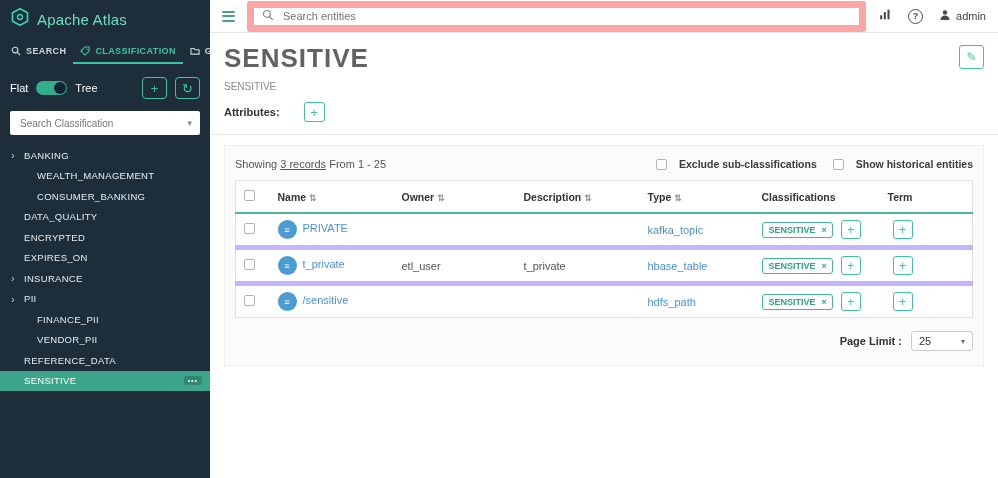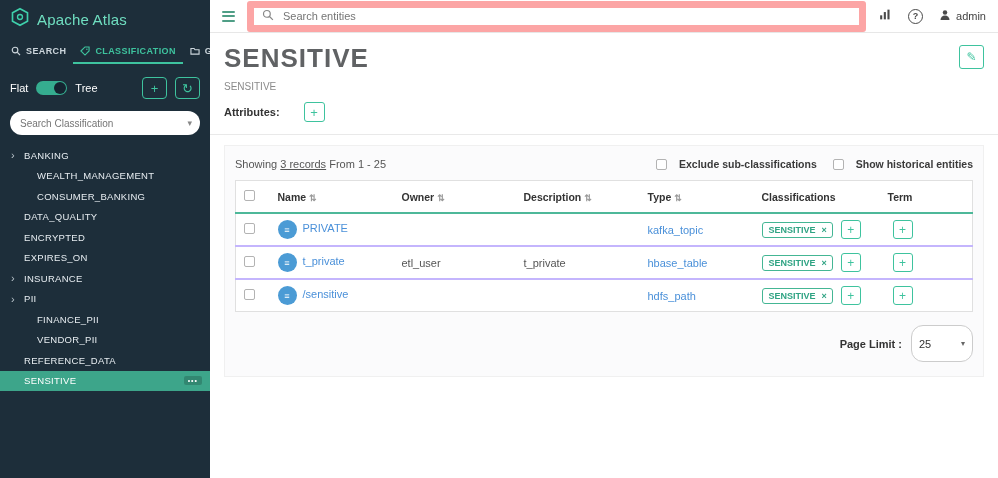--- a/index.html
+++ b/index.html
@@ -34,21 +34,21 @@
   .toggle { width:31px; height:14px; border-radius:8px; background:#35ad8f; position:relative; cursor:pointer; }
   .toggle-knob { position:absolute; right:1px; top:1px; width:12px; height:12px; border-radius:50%; background:#152430; }
   .side-btn {
     width:25px; height:22px; border:1px solid #3ec39e; border-radius:4px;
     color:#3ec39e; background:transparent; display:flex; align-items:center; justify-content:center;
     font-size:13px; line-height:1; cursor:pointer; padding:0;
   }
   .side-btn.first { margin-left:auto; }
 
   .search-classification {
-    margin:0 10px; background:#fff; border-radius:12px; height:24px;
+    margin:0 10px; background:#fff; border-radius:2px; height:24px;
     display:flex; align-items:center; padding:0 8px;
   }
   .search-classification input {
     border:none; outline:none; flex:1; font-size:10px; color:#555;
     font-family:"Liberation Sans", sans-serif; background:transparent;
   }
   .search-classification .caret { color:#888; font-size:9px; }
 
   .tree { list-style:none; margin:10px 0 0; padding:0; font-size:9.5px; letter-spacing:.3px; }
   .tree li {
@@ -112,21 +112,21 @@
   .records-count { text-decoration:underline; cursor:pointer; }
   .filters { display:flex; align-items:center; gap:16px; }
   .filter { display:flex; align-items:center; gap:12px; font-size:10.5px; font-weight:bold; color:#3a3a3a; cursor:pointer; }
   .cb { width:11px; height:11px; min-width:11px; border:1px solid #b3b3b3; border-radius:2px; background:#fff; display:inline-block; cursor:pointer; }
 
   table.data-table { width:100%; border-collapse:collapse; margin-top:10px; background:#fff; border:1px solid #e0e0e0; }
   .data-table th {
     text-align:left; font-size:10.5px; color:#333; padding:9px 8px;
     border-bottom:2px solid #4db899; white-space:nowrap;
   }
-  .data-table td { font-size:11px; color:#555; padding:6px 8px; border-bottom:2px solid #c4b5fd; }
+  .data-table td { font-size:11px; color:#555; padding:6px 8px; border-bottom:5px solid #c4b5fd; }
   .data-table tr:last-child td { border-bottom:none; }
   .sort { color:#999; font-size:9px; margin-left:3px; cursor:pointer; }
   a.link { color:#4a90d9; text-decoration:none; cursor:pointer; }
   .ent-icon {
     width:19px; height:19px; border-radius:50%; background:#4b9bd5; color:#fff;
     font-size:9px; display:inline-flex; align-items:center; justify-content:center;
     margin-right:6px; vertical-align:middle;
   }
   .tag {
     display:inline-flex; align-items:center; gap:6px; border:1px solid #44b694;
@@ -136,21 +136,21 @@
   .tag .x { font-size:9px; cursor:pointer; }
   .small-plus {
     width:20px; height:19px; border:1px solid #3ec39e; border-radius:3px; background:#fff;
     color:#3ec39e; display:inline-flex; align-items:center; justify-content:center;
     font-size:12px; line-height:1; cursor:pointer; padding:0; margin-left:5px; vertical-align:middle;
   }
 
   .page-limit { display:flex; justify-content:flex-end; align-items:center; gap:9px; margin-top:13px; }
   .page-limit-label { font-size:11px; font-weight:bold; color:#333; }
   .limit-select {
-    width:62px; height:37px; border:1px solid #ccc; border-radius:12px; background:#fff;
+    width:62px; height:20px; border:1px solid #ccc; border-radius:3px; background:#fff;
     display:flex; align-items:center; justify-content:space-between; padding:0 7px;
     font-size:11px; color:#333; cursor:pointer;
   }
   .limit-select .caret { color:#666; font-size:8px; }
 </style>
 </head>
 <body>
 
 <div class="app">
 

